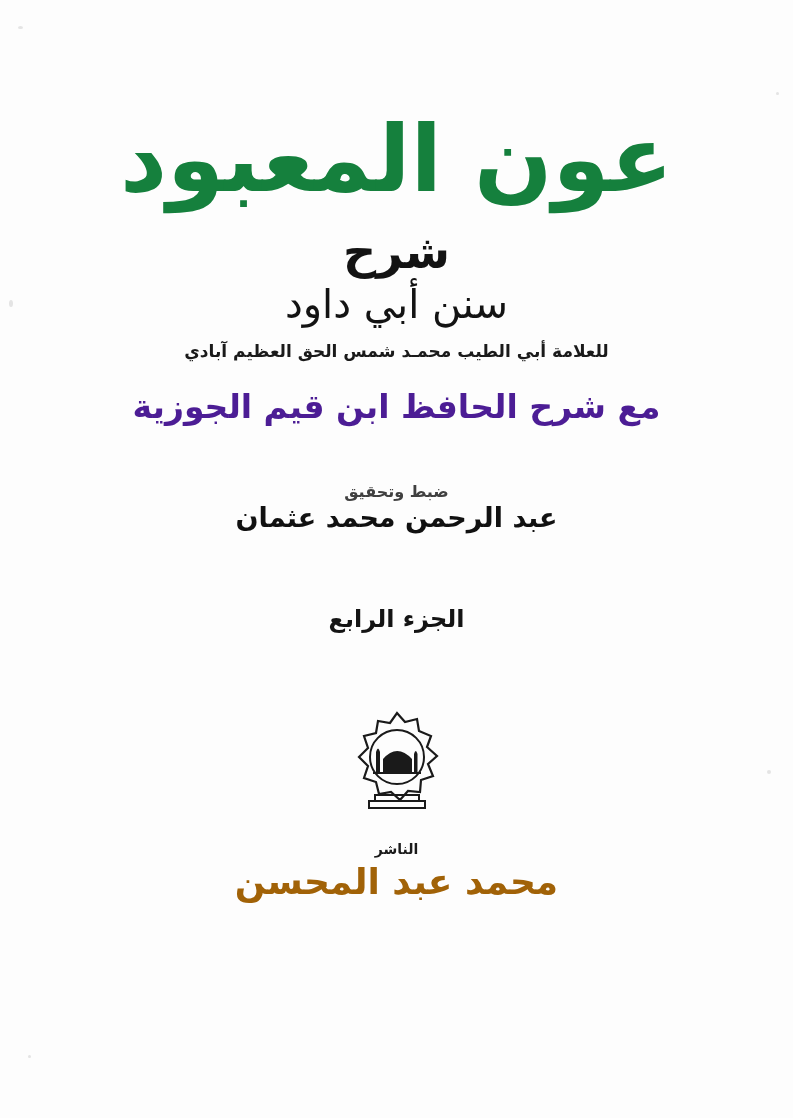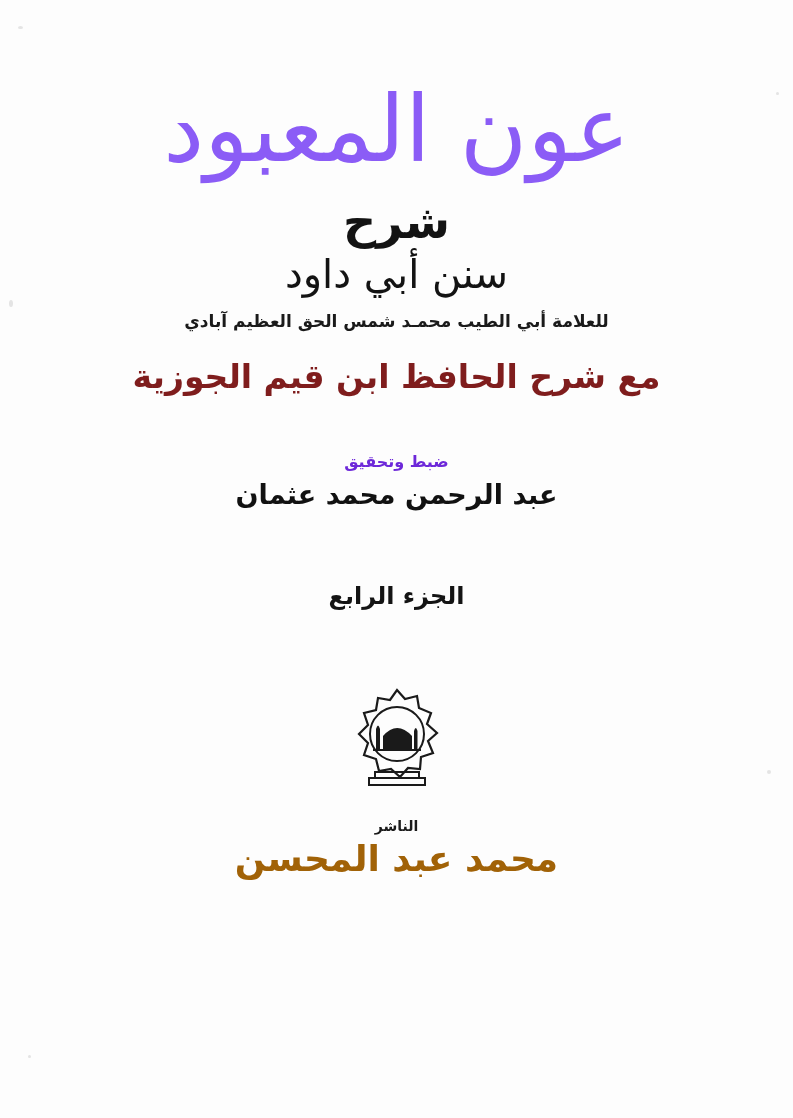--- a/index.html
+++ b/index.html
@@ -28,28 +28,28 @@
 
   
   .speck {
     position: absolute;
     background: #cfcfcf;
     border-radius: 50%;
     opacity: .55;
   }
 
   .title-main {
-    margin-top: 78px;
+    margin-top: 108px;
     font-family: "DejaVu Sans", sans-serif;
     font-size: 92px;
     line-height: 1.12;
-    font-weight: 400;
+    font-weight: 700;
     letter-spacing: -2px;
     text-align: center;
-    color: #8b5cf6;
+    color: #15803d;
     direction: rtl;
   }
 
   .title-sub1 {
     margin-top: 14px;
     font-size: 46px;
     font-weight: 700;
     text-align: center;
     color: #131313;
     direction: rtl;
@@ -71,35 +71,35 @@
     text-align: center;
     color: #1a1a1a;
     direction: rtl;
   }
 
   .with-commentary {
     margin-top: 26px;
     font-size: 33px;
     font-weight: 700;
     text-align: center;
-    color: #7f1d1d;
+    color: #4c1d95;
     direction: rtl;
   }
 
   .editor-label {
     margin-top: 56px;
     font-size: 16px;
     font-weight: 600;
     text-align: center;
-    color: #6d28d9;
+    color: #404040;
     direction: rtl;
   }
 
   .editor-name {
-    margin-top: 8px;
+    margin-top: 1px;
     font-size: 27px;
     font-weight: 700;
     text-align: center;
     color: #111111;
     direction: rtl;
   }
 
   .volume {
     margin-top: 72px;
     font-size: 24px;

